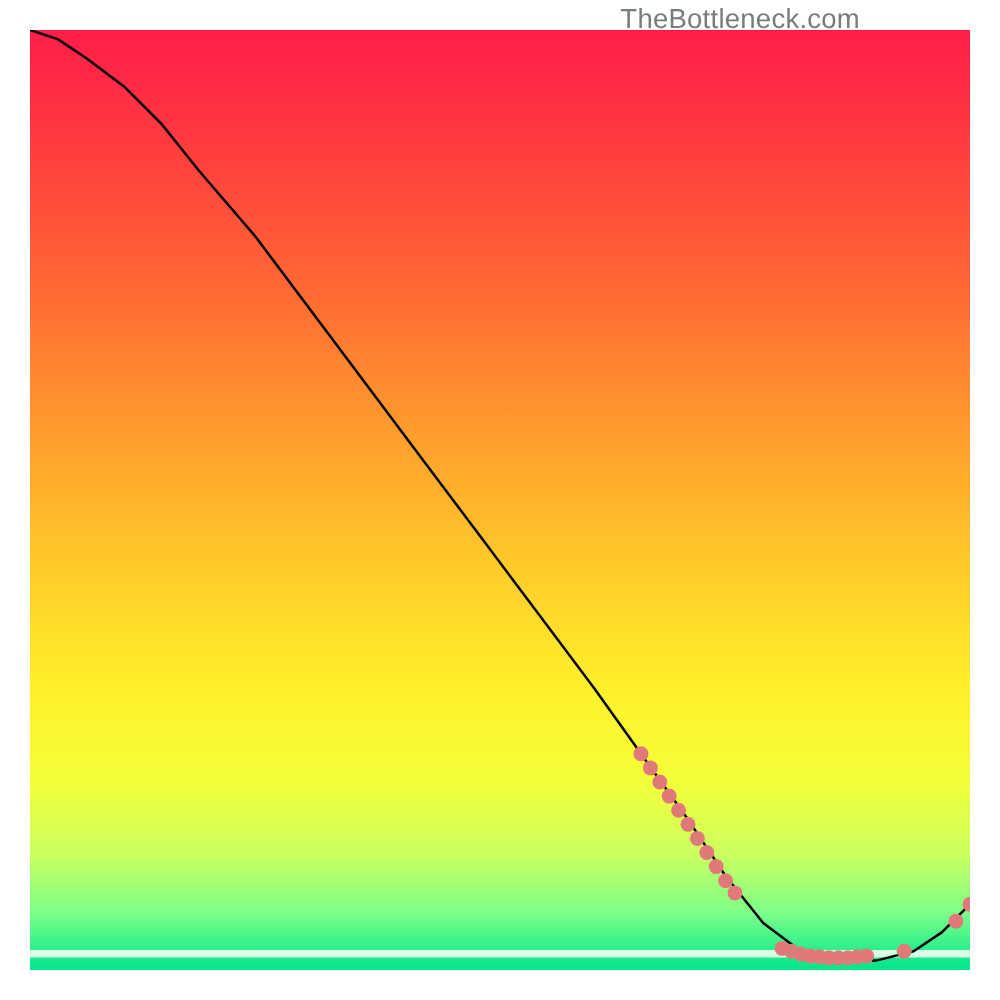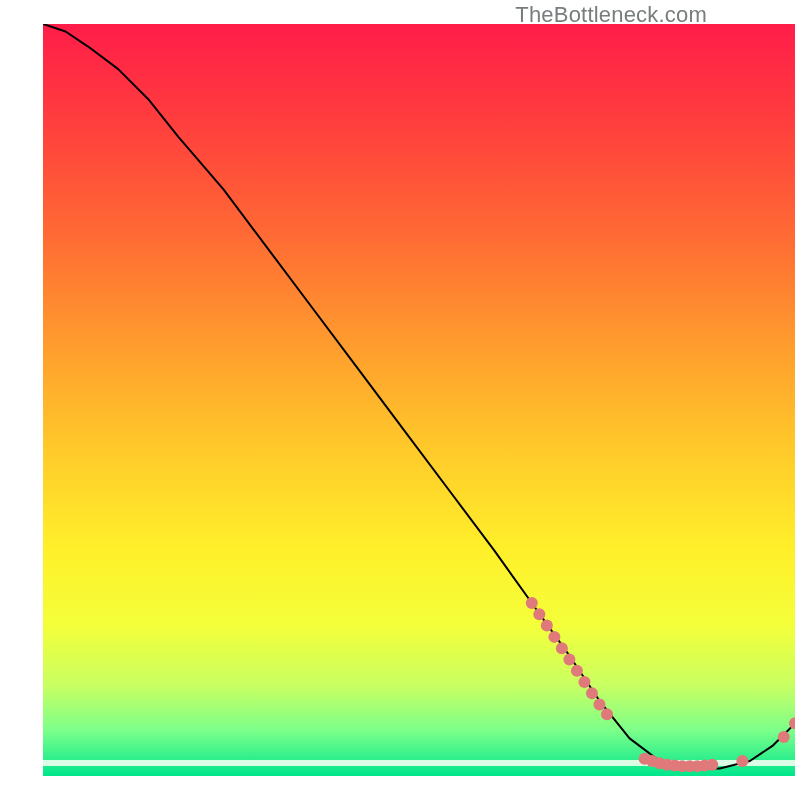--- a/index.html
+++ b/index.html
@@ -8,21 +8,20 @@
     width: 800px;
     height: 800px;
     overflow: hidden;
     background: #ffffff;
     font-family: Arial, Helvetica, sans-serif;
   }
   .chart-container {
     position: relative;
     width: 712px;
     height: 800px;
-    margin-left: 19px;
   }
   .plot-area {
     position: absolute;
     left: 24px;
     top: 24px;
     width: 752px;
     height: 752px;
   }
   
   .gradient-bg {

